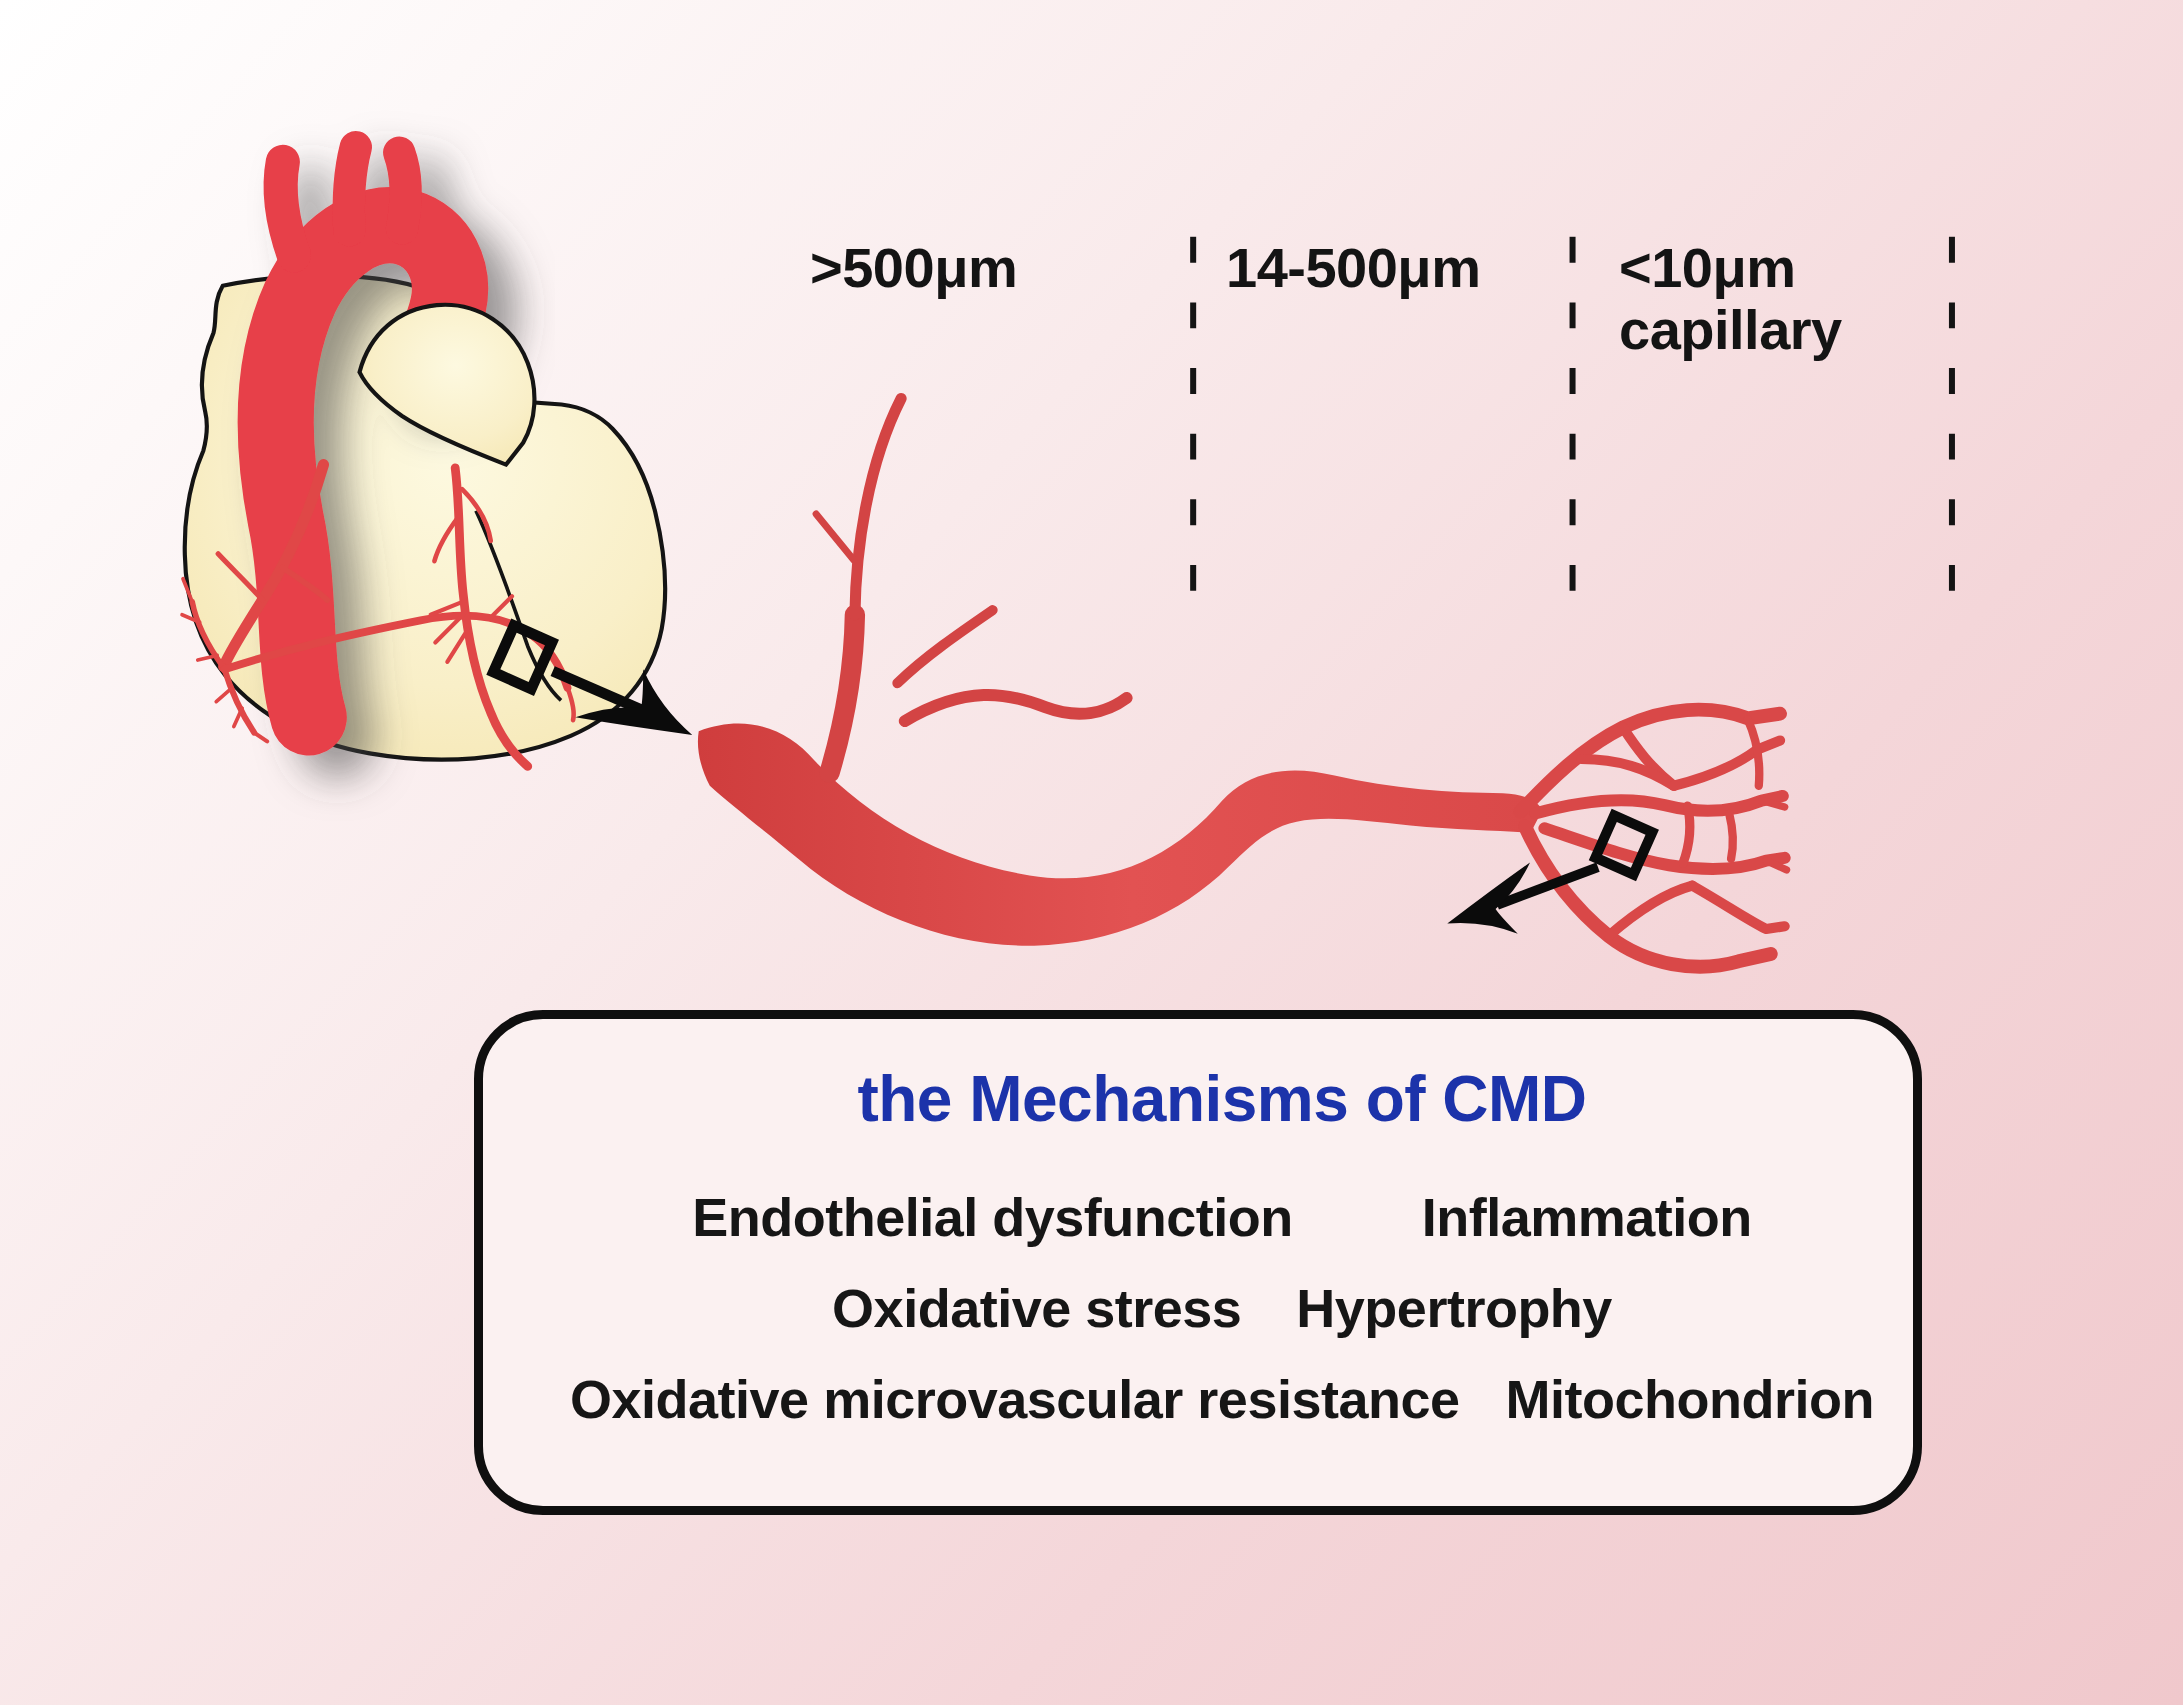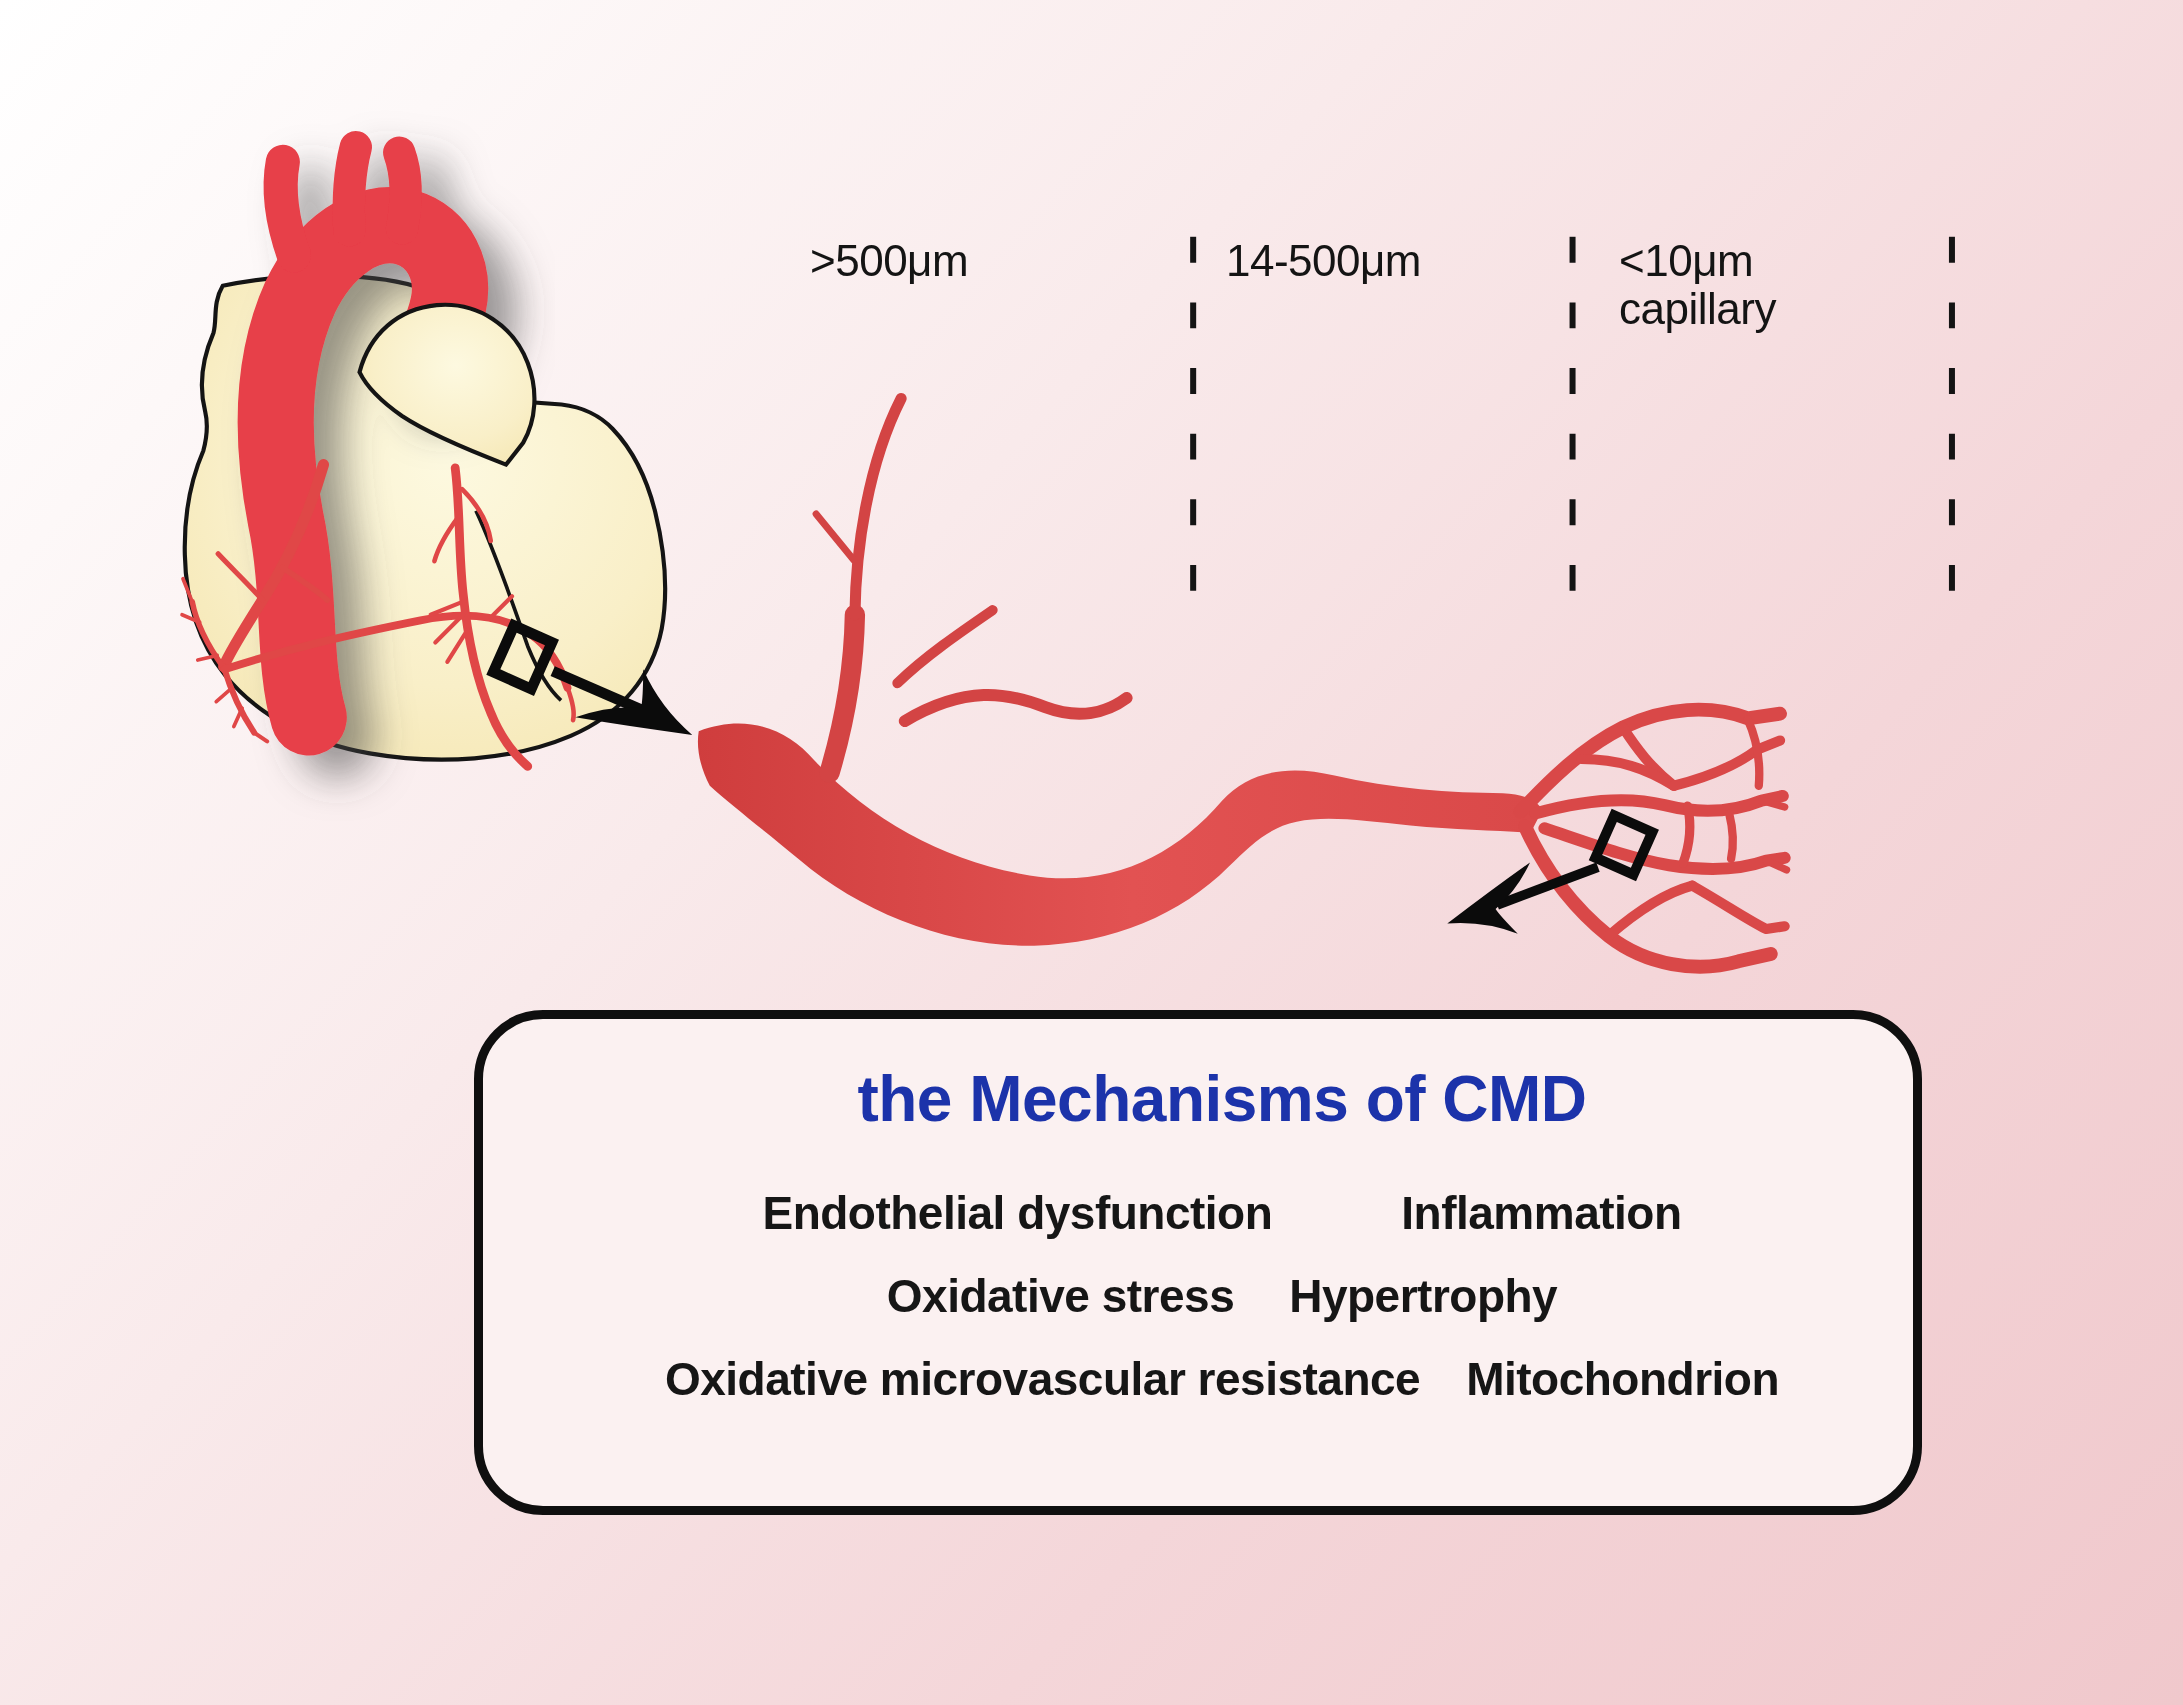--- a/index.html
+++ b/index.html
@@ -10,22 +10,22 @@
     position:relative;
     width:2183px;height:1706px;
     overflow:hidden;
     background:linear-gradient(132deg,#ffffff 0%,#fdf8f8 14%,#f9eaeb 38%,#f4d6d9 68%,#f0c8cc 100%);
   }
   .illustration{
     position:absolute;left:0;top:0;width:2183px;height:1706px;
   }
   .zone-label{
     position:absolute;
-    font-weight:400;
-    font-size:44px;
+    font-weight:700;
+    font-size:56px;
     line-height:1.1;
     letter-spacing:-0.5px;
     color:#141414;
     white-space:nowrap;
   }
   .mech-box{
     position:absolute;
     left:474px;top:1010px;
     width:1448px;height:505px;
     box-sizing:border-box;
@@ -45,21 +45,21 @@
   .mech-rows{
     margin-top:50px;
     display:flex;
     flex-direction:column;
     align-items:center;
     gap:29px;
   }
   .mech-row{
     display:flex;
     white-space:nowrap;
-    font-size:46px;
+    font-size:54px;
     font-weight:700;
     letter-spacing:-0.5px;
     color:#161616;
   }
 </style>
 </head>
 <body>
 
 <div class="stage">
 

